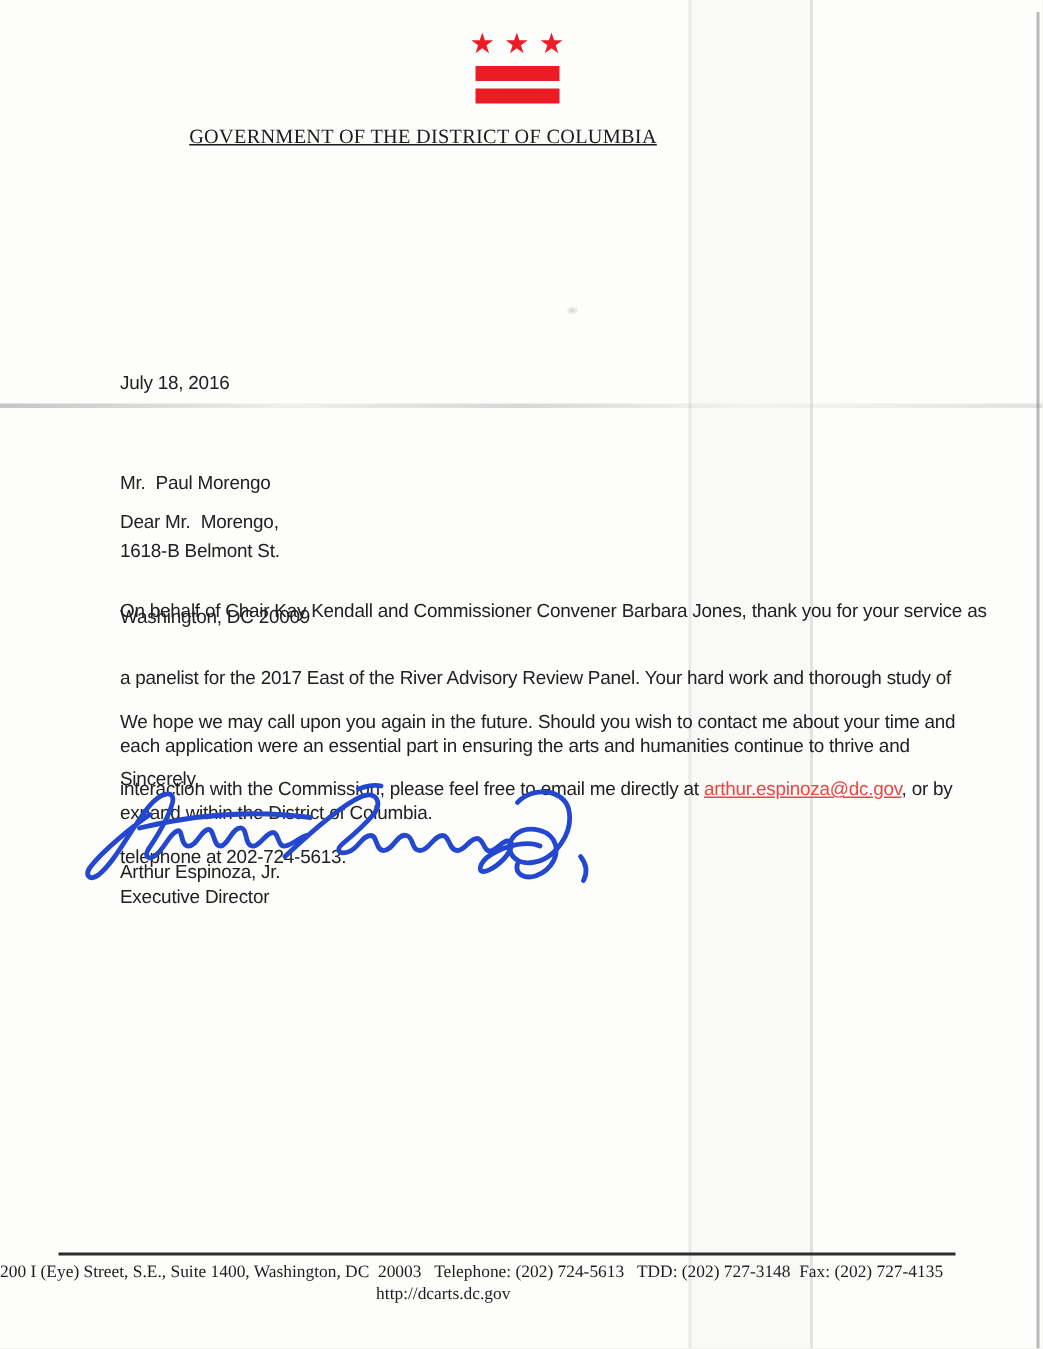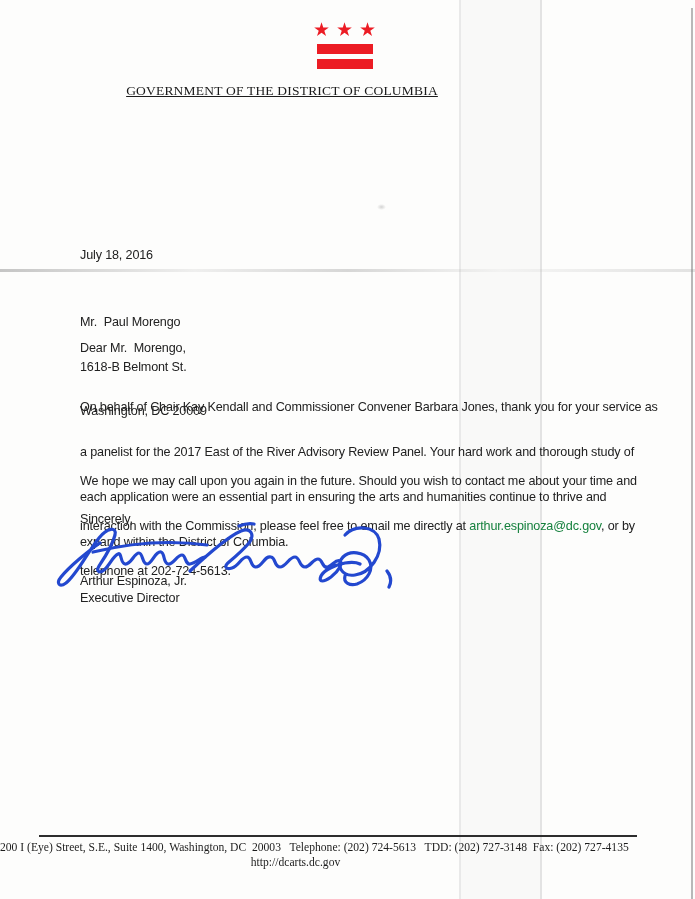--- a/index.html
+++ b/index.html
@@ -30,21 +30,21 @@
   .date { top:248px; }
   .address { top:286px; }
   .address div { line-height:16.5px; }
   .salutation { top:341px; }
   .para1 { top:371px; }
   .para2 { top:445px; }
   .closing { top:512px; }
   .sender-name { top:574px; }
   .sender-title { top:591px; }
 
-  .email-link { color:#15803d; cursor:pointer;margin-top:41px; }
+  .email-link { color:#ef4444; text-decoration:underline; cursor:pointer;margin-top:41px; }
 
   
   .sig { position:absolute; left:55px; top:519px; width:340px; height:76px; }
   .sig path { stroke:#2348cf; stroke-width:3.2; fill:none;
               stroke-linecap:round; stroke-linejoin:round; }
 
   
   .footer-rule { position:absolute; top:835px; left:39px; width:598px; height:2px;
                  background:#2d2d2d; }
   .ftr { position:absolute; left:0; width:591px; text-align:center;

